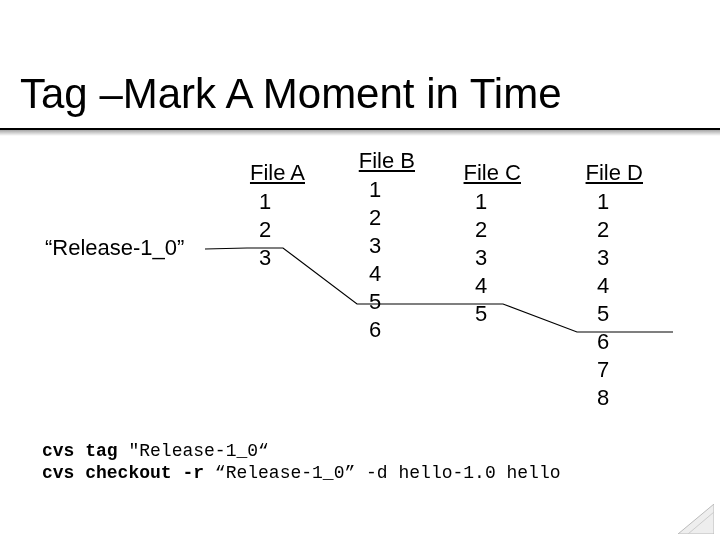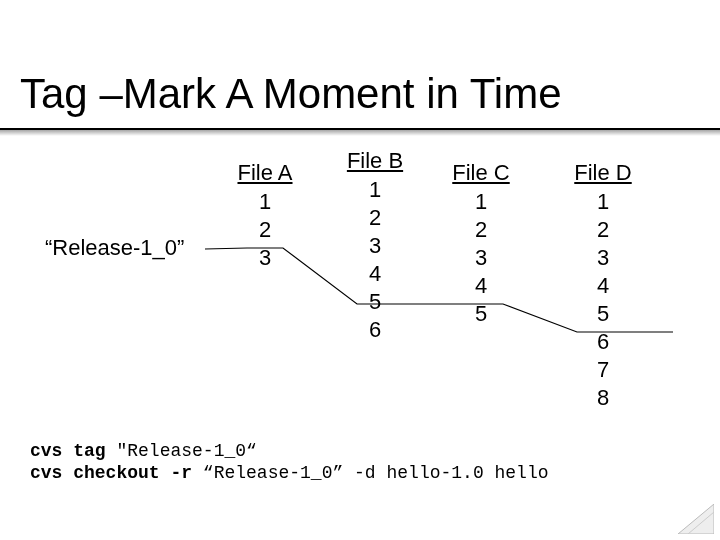--- a/index.html
+++ b/index.html
@@ -45,36 +45,37 @@
   .col {
     position: absolute;
     width: 80px;
     text-align: center;
   }
   .col-header {
     font-size: 22px;
     font-family: "Comic Sans MS", "Arial", sans-serif;
     text-decoration: underline;
     margin-bottom: 2px;
+    text-align: right;
   }
   .rev {
     font-size: 22px;
     font-family: "Comic Sans MS", "Arial", sans-serif;
     line-height: 28px;
   }
   .code-block {
     position: absolute;
     left: 30px;
     top: 440px;
     font-family: "Courier New", Courier, monospace;
     font-size: 18px;
     white-space: pre;
     line-height: 22px;
   }
-  .code-block .b { font-weight: bold; }
+  .code-block .b { font-weight: bold; margin-left: 12px; }
   svg.tag-line {
     position: absolute;
     left: 0;
     top: 0;
     width: 720px;
     height: 540px;
     pointer-events: none;
   }
   svg.tag-line path {
     fill: none;

